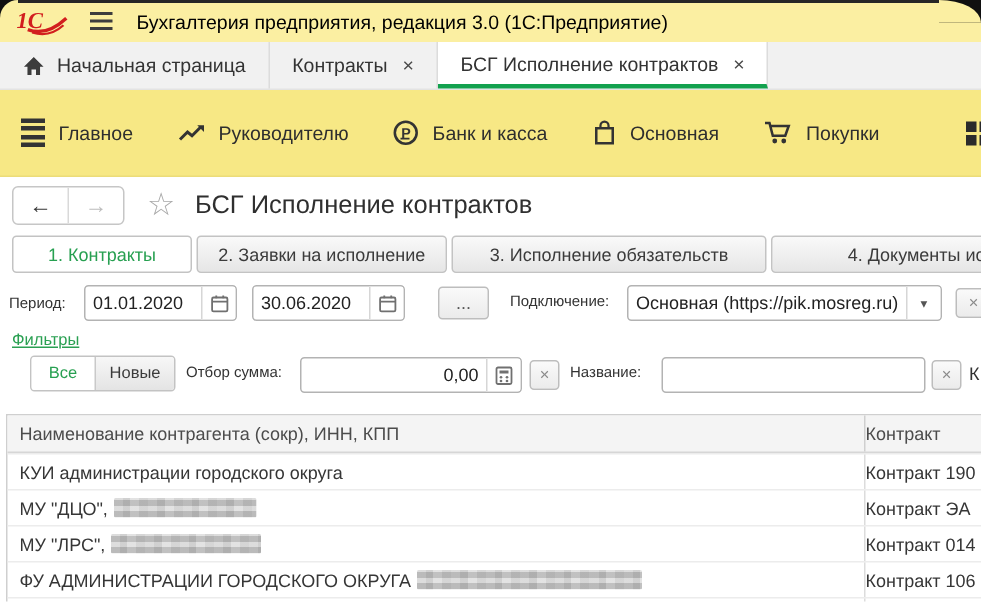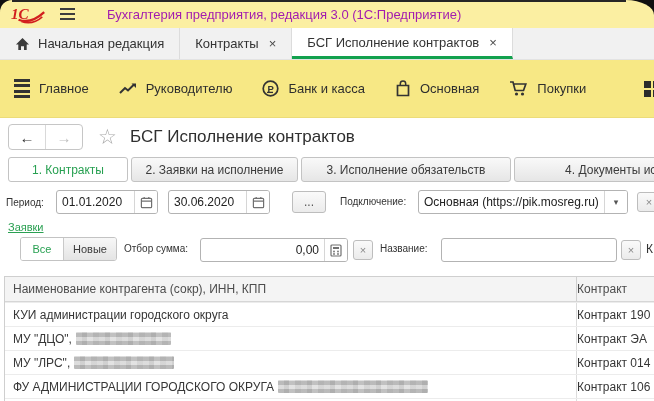--- a/index.html
+++ b/index.html
@@ -13,21 +13,21 @@
   .corner.tl{left:0;width:12px;height:12px;}
   .corner.tl::after{content:"";position:absolute;inset:0;background:#fbefa2;border-top-left-radius:12px;}
   .corner.tr{right:0;width:28px;height:15px;}
   .corner.tr::after{content:"";position:absolute;inset:0;background:#fbefa2;border-top-right-radius:28px 15px;}
   
   .titlebar{position:absolute;top:0;left:0;right:0;height:28px;background:#fbefa2;
     display:flex;align-items:center;box-sizing:border-box;padding-left:10px;}
   .logo-1c{width:38px;height:20px;flex:0 0 auto;}
   .hamburger{margin-left:12px;margin-right:16px;display:flex;flex-direction:column;gap:3px;cursor:pointer;}
   .hamburger i{display:block;width:15px;height:2px;background:#3d3d3d;}
-  .win-title{font-size:13px;color:#a21caf;white-space:nowrap;margin-left:16px;}
+  .win-title{font-size:13px;color:#000000;white-space:nowrap;}
   
   .tabbar{position:absolute;top:28px;left:0;right:0;height:32px;background:#f1f1f1;
     display:flex;align-items:stretch;border-bottom:1px solid #e3e3e3;box-sizing:border-box;}
   .atab{display:flex;align-items:center;gap:8px;padding:0 15px;font-size:13px;color:#333;
     border-right:1px solid #dcdcdc;box-sizing:border-box;cursor:pointer;white-space:nowrap;}
   .atab:first-child{border-left:none;}
   .atab.active{background:#fff;border-bottom:3px solid #12a14e;}
   .atab .x{font-size:13px;color:#4a4a4a;margin-left:2px;}
   .home-ic{width:15px;height:14px;}
   
@@ -102,21 +102,21 @@
 </div>
 <div class="top-edge"></div>
 <div class="corner tl"></div>
 <div class="corner tr"></div>
 
 <div class="tabbar">
   <div class="atab">
     <svg class="home-ic" viewBox="0 0 16 15">
       <path d="M8 1 L15 8 H12.5 V14 H9.6 V10 H6.4 V14 H3.5 V8 H1 Z" fill="#3c3c3c"></path>
     </svg>
-    <span>Начальная редакция</span>
+    <span>Начальная страница</span>
   </div>
   <div class="atab">
     <span>Контракты</span>
     <span class="x">×</span>
   </div>
   <div class="atab active">
     <span>БСГ Исполнение контрактов</span>
     <span class="x">×</span>
   </div>
 </div>
@@ -211,21 +211,21 @@
   </span>
 </div>
 <div class="mini-btn" style="position:absolute;left:292px;top:191px;width:34px;">...</div>
 <span class="lbl" style="position:absolute;left:340px;top:196px;">Подключение:</span>
 <div class="field" style="position:absolute;left:418px;top:190px;width:210px;">
   <input value="Основная (https://pik.mosreg.ru)" style="">
   <span class="in-btn" style="font-size:9px;color:#555;">▾</span>
 </div>
 <div class="mini-btn clear-x" style="position:absolute;left:637px;top:192px;width:24px;height:20px;">×</div>
 
-<a class="filters-link">Заявки</a>
+<a class="filters-link">Фильтры</a>
 <div class="toggle">
   <div class="tg all">Все</div>
   <div class="tg new">Новые</div>
 </div>
 <span class="lbl" style="position:absolute;left:124px;top:243px;">Отбор сумма:</span>
 <div class="field amount-in" style="position:absolute;left:200px;top:238px;width:148px;">
   <input value="0,00" style="">
   <span class="in-btn">
     <svg width="12" height="13" viewBox="0 0 12 13">
         <rect x="1" y="1" width="10" height="11" rx="1" fill="none" stroke="#707070" stroke-width="1.2"></rect>

